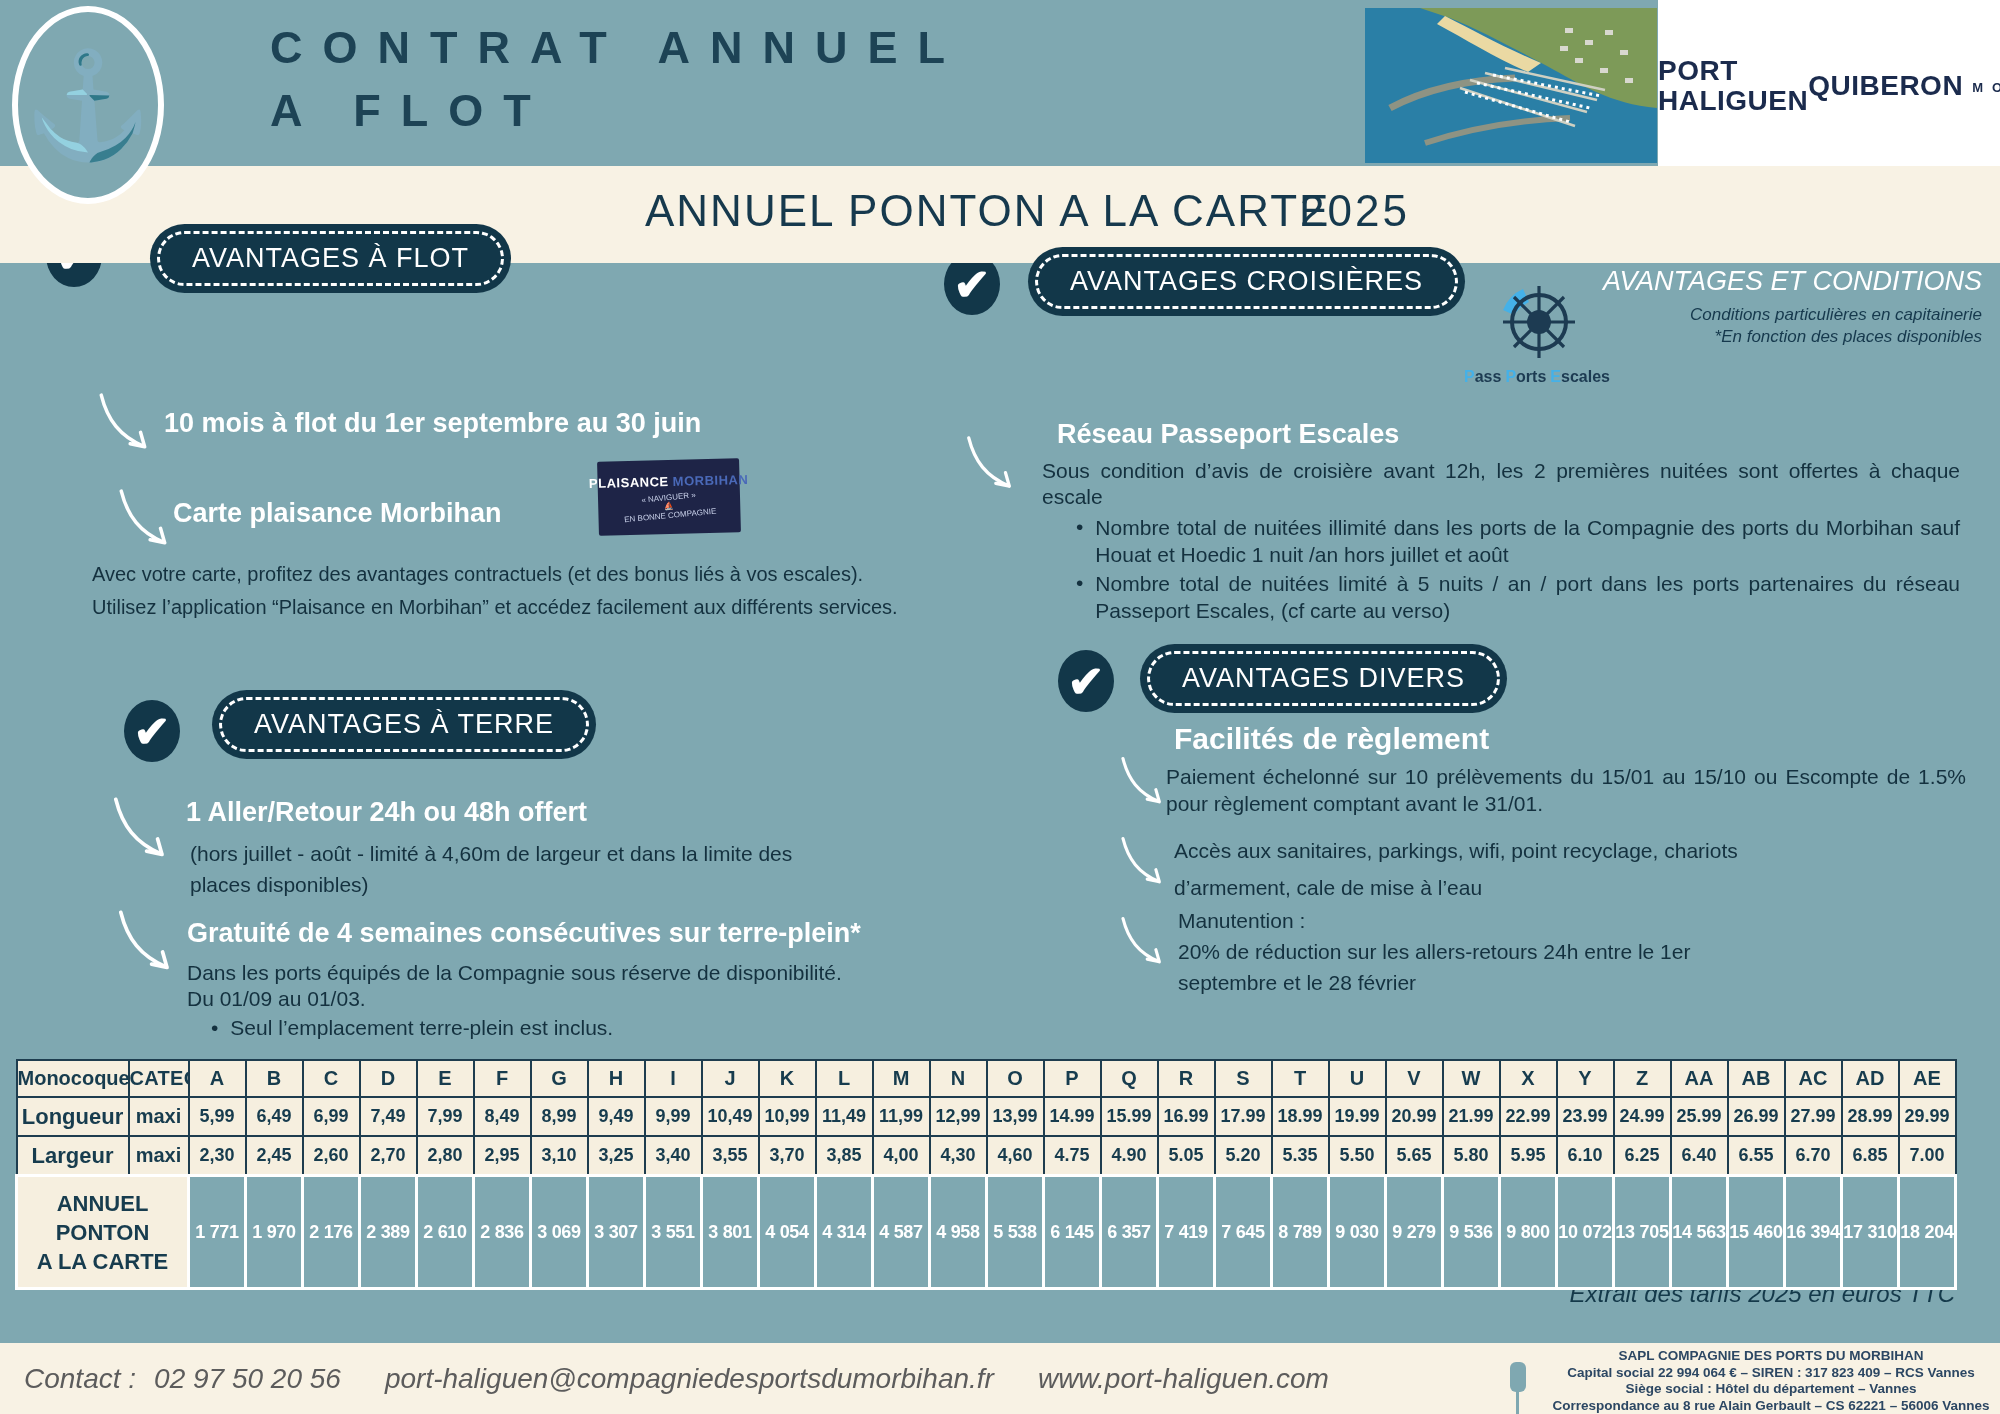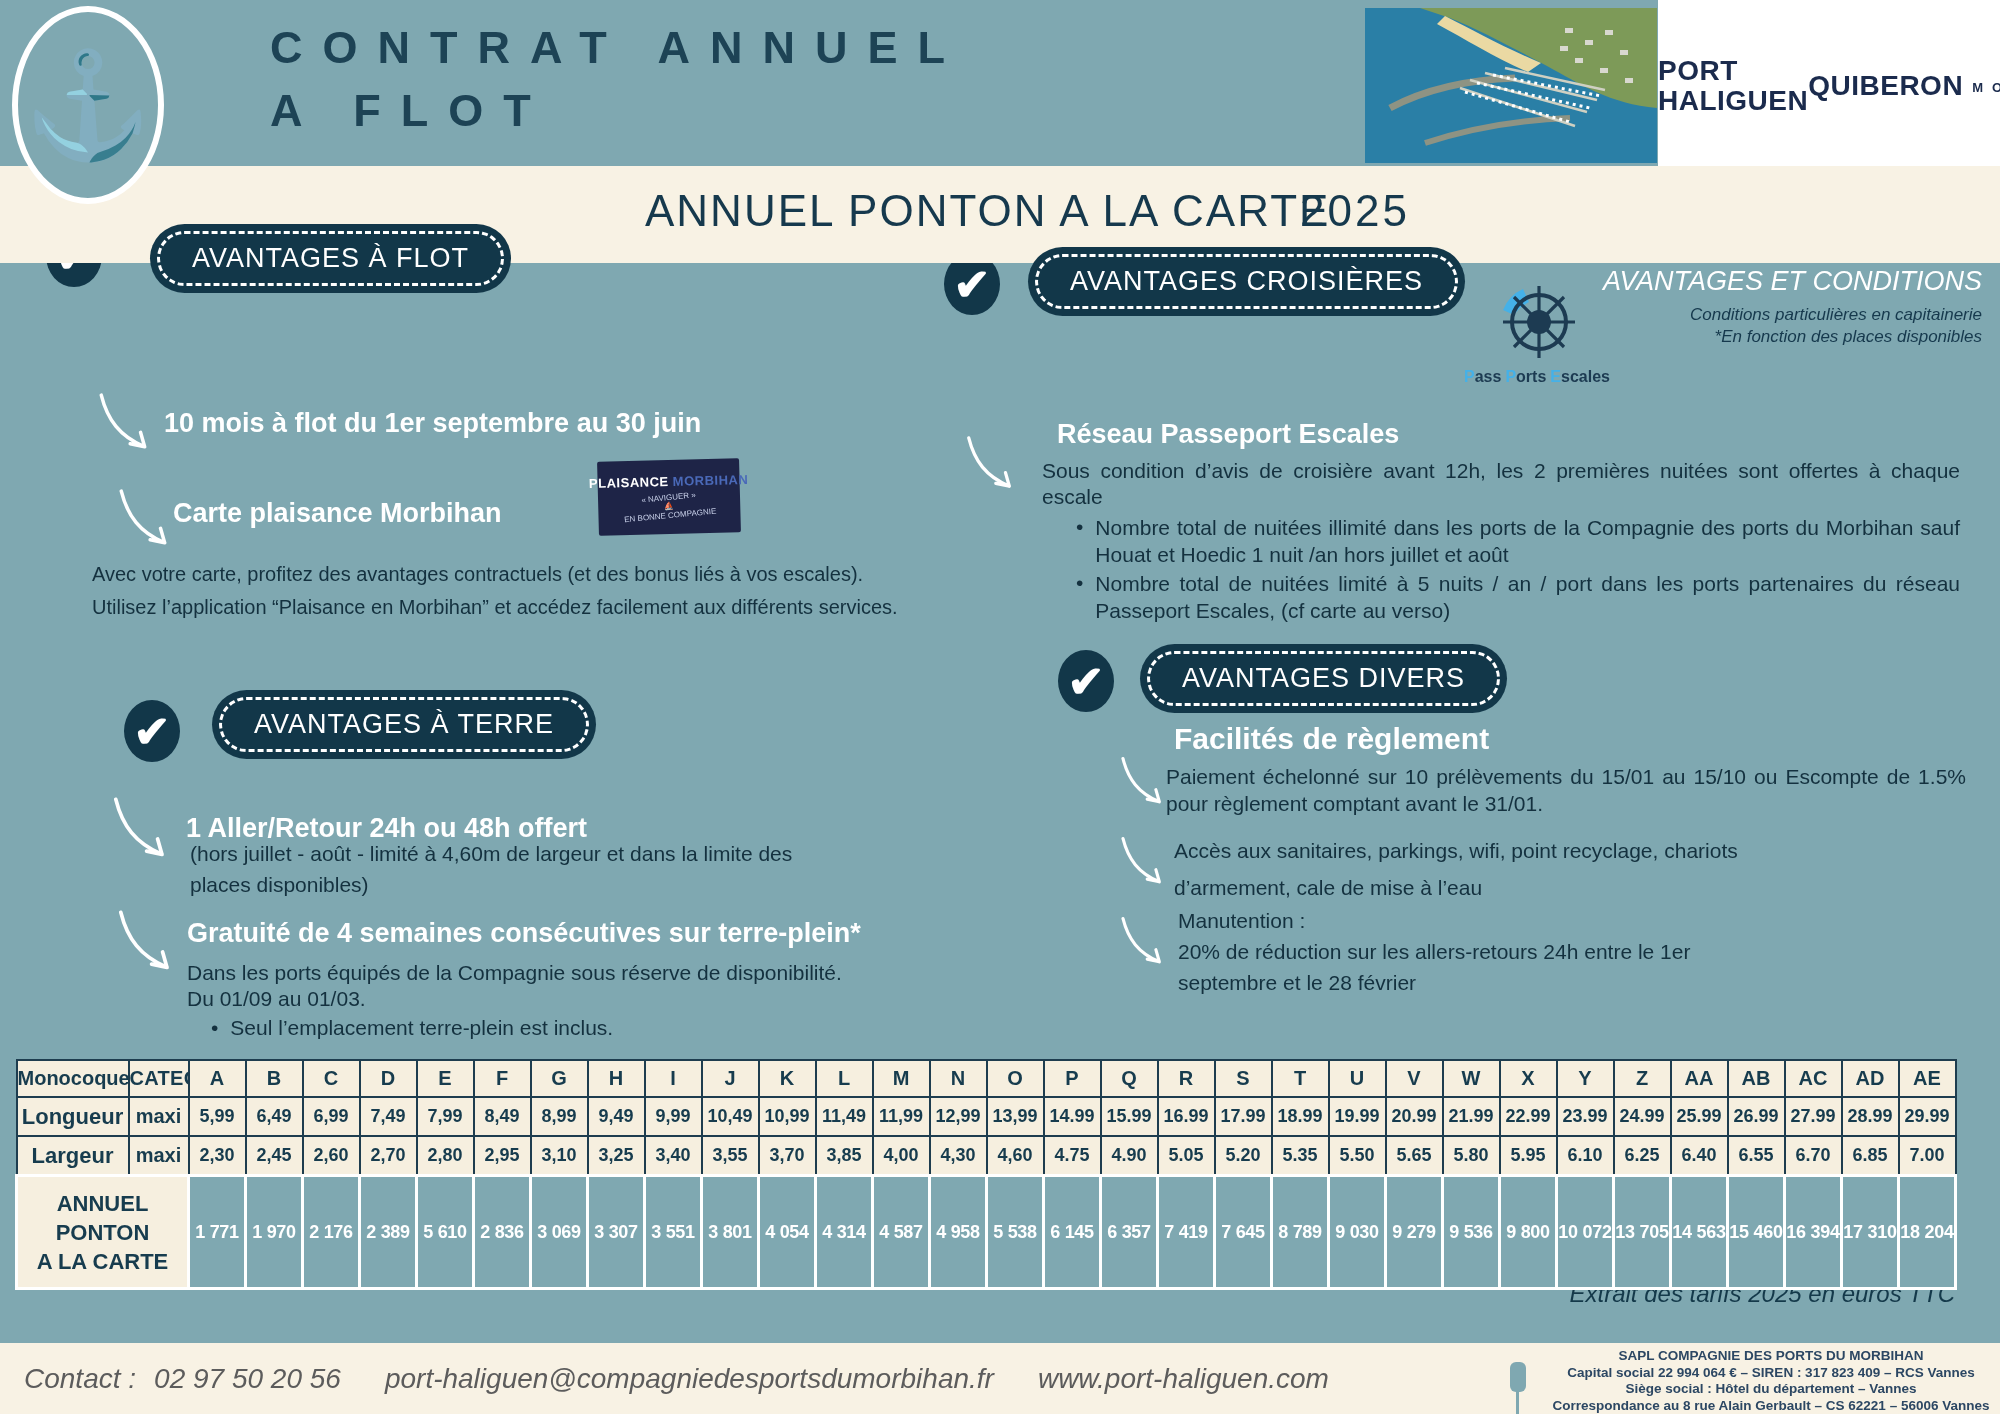--- a/index.html
+++ b/index.html
@@ -67,21 +67,21 @@
   .pos-check-flot { left:46px; top:225px; }
   .pos-a1 { left:93px;  top:390px; }
   .pos-a2 { left:113px; top:484px; }
   .pos-item-10mois { left:164px; top:408px; }
   .pos-item-carte  { left:173px; top:498px; }
   .pos-para-flot { left:92px; top:558px; width:900px; font-size:20px; line-height:33px; }
   .pos-badge-terre { left:212px; top:690px; }
   .pos-check-terre { left:124px; top:700px; }
   .pos-a3 { left:107px; top:788px; }
   .pos-a4 { left:112px; top:904px; }
-  .pos-item-ar { left:186px; top:797px;margin-top:16px; }
+  .pos-item-ar { left:186px; top:797px; }
   .pos-note-ar { left:190px; top:838px; width:660px; }
   .pos-item-gratuite { left:187px; top:918px; }
   .pos-note-gratuite { left:187px; top:960px; width:700px; line-height:26px; }
   .pos-bullet-terre { margin-top:3px; padding-left:24px; }
   .pos-badge-croisieres { left:1028px; top:247px; }
   .pos-check-croisieres { left:944px; top:253px; }
   .pos-a5 { left:961px; top:432px; }
   .pos-item-reseau { left:1057px; top:419px; }
   .pos-croisieres-body { left:1042px; top:458px; width:918px; line-height:26px; }
   .pos-badge-divers { left:1140px; top:644px; }
@@ -464,21 +464,21 @@
         <tr class="tr-price">
           <th class="td-pricelabel" colspan="2">
             <div>ANNUEL</div>
             <div>PONTON</div>
             <div>A  LA CARTE</div>
           </th>
           <td class="td-price">1 771</td>
           <td class="td-price">1 970</td>
           <td class="td-price">2 176</td>
           <td class="td-price">2 389</td>
-          <td class="td-price">5 610</td>
+          <td class="td-price">2 610</td>
           <td class="td-price">2 836</td>
           <td class="td-price">3 069</td>
           <td class="td-price">3 307</td>
           <td class="td-price">3 551</td>
           <td class="td-price">3 801</td>
           <td class="td-price">4 054</td>
           <td class="td-price">4 314</td>
           <td class="td-price">4 587</td>
           <td class="td-price">4 958</td>
           <td class="td-price">5 538</td>

